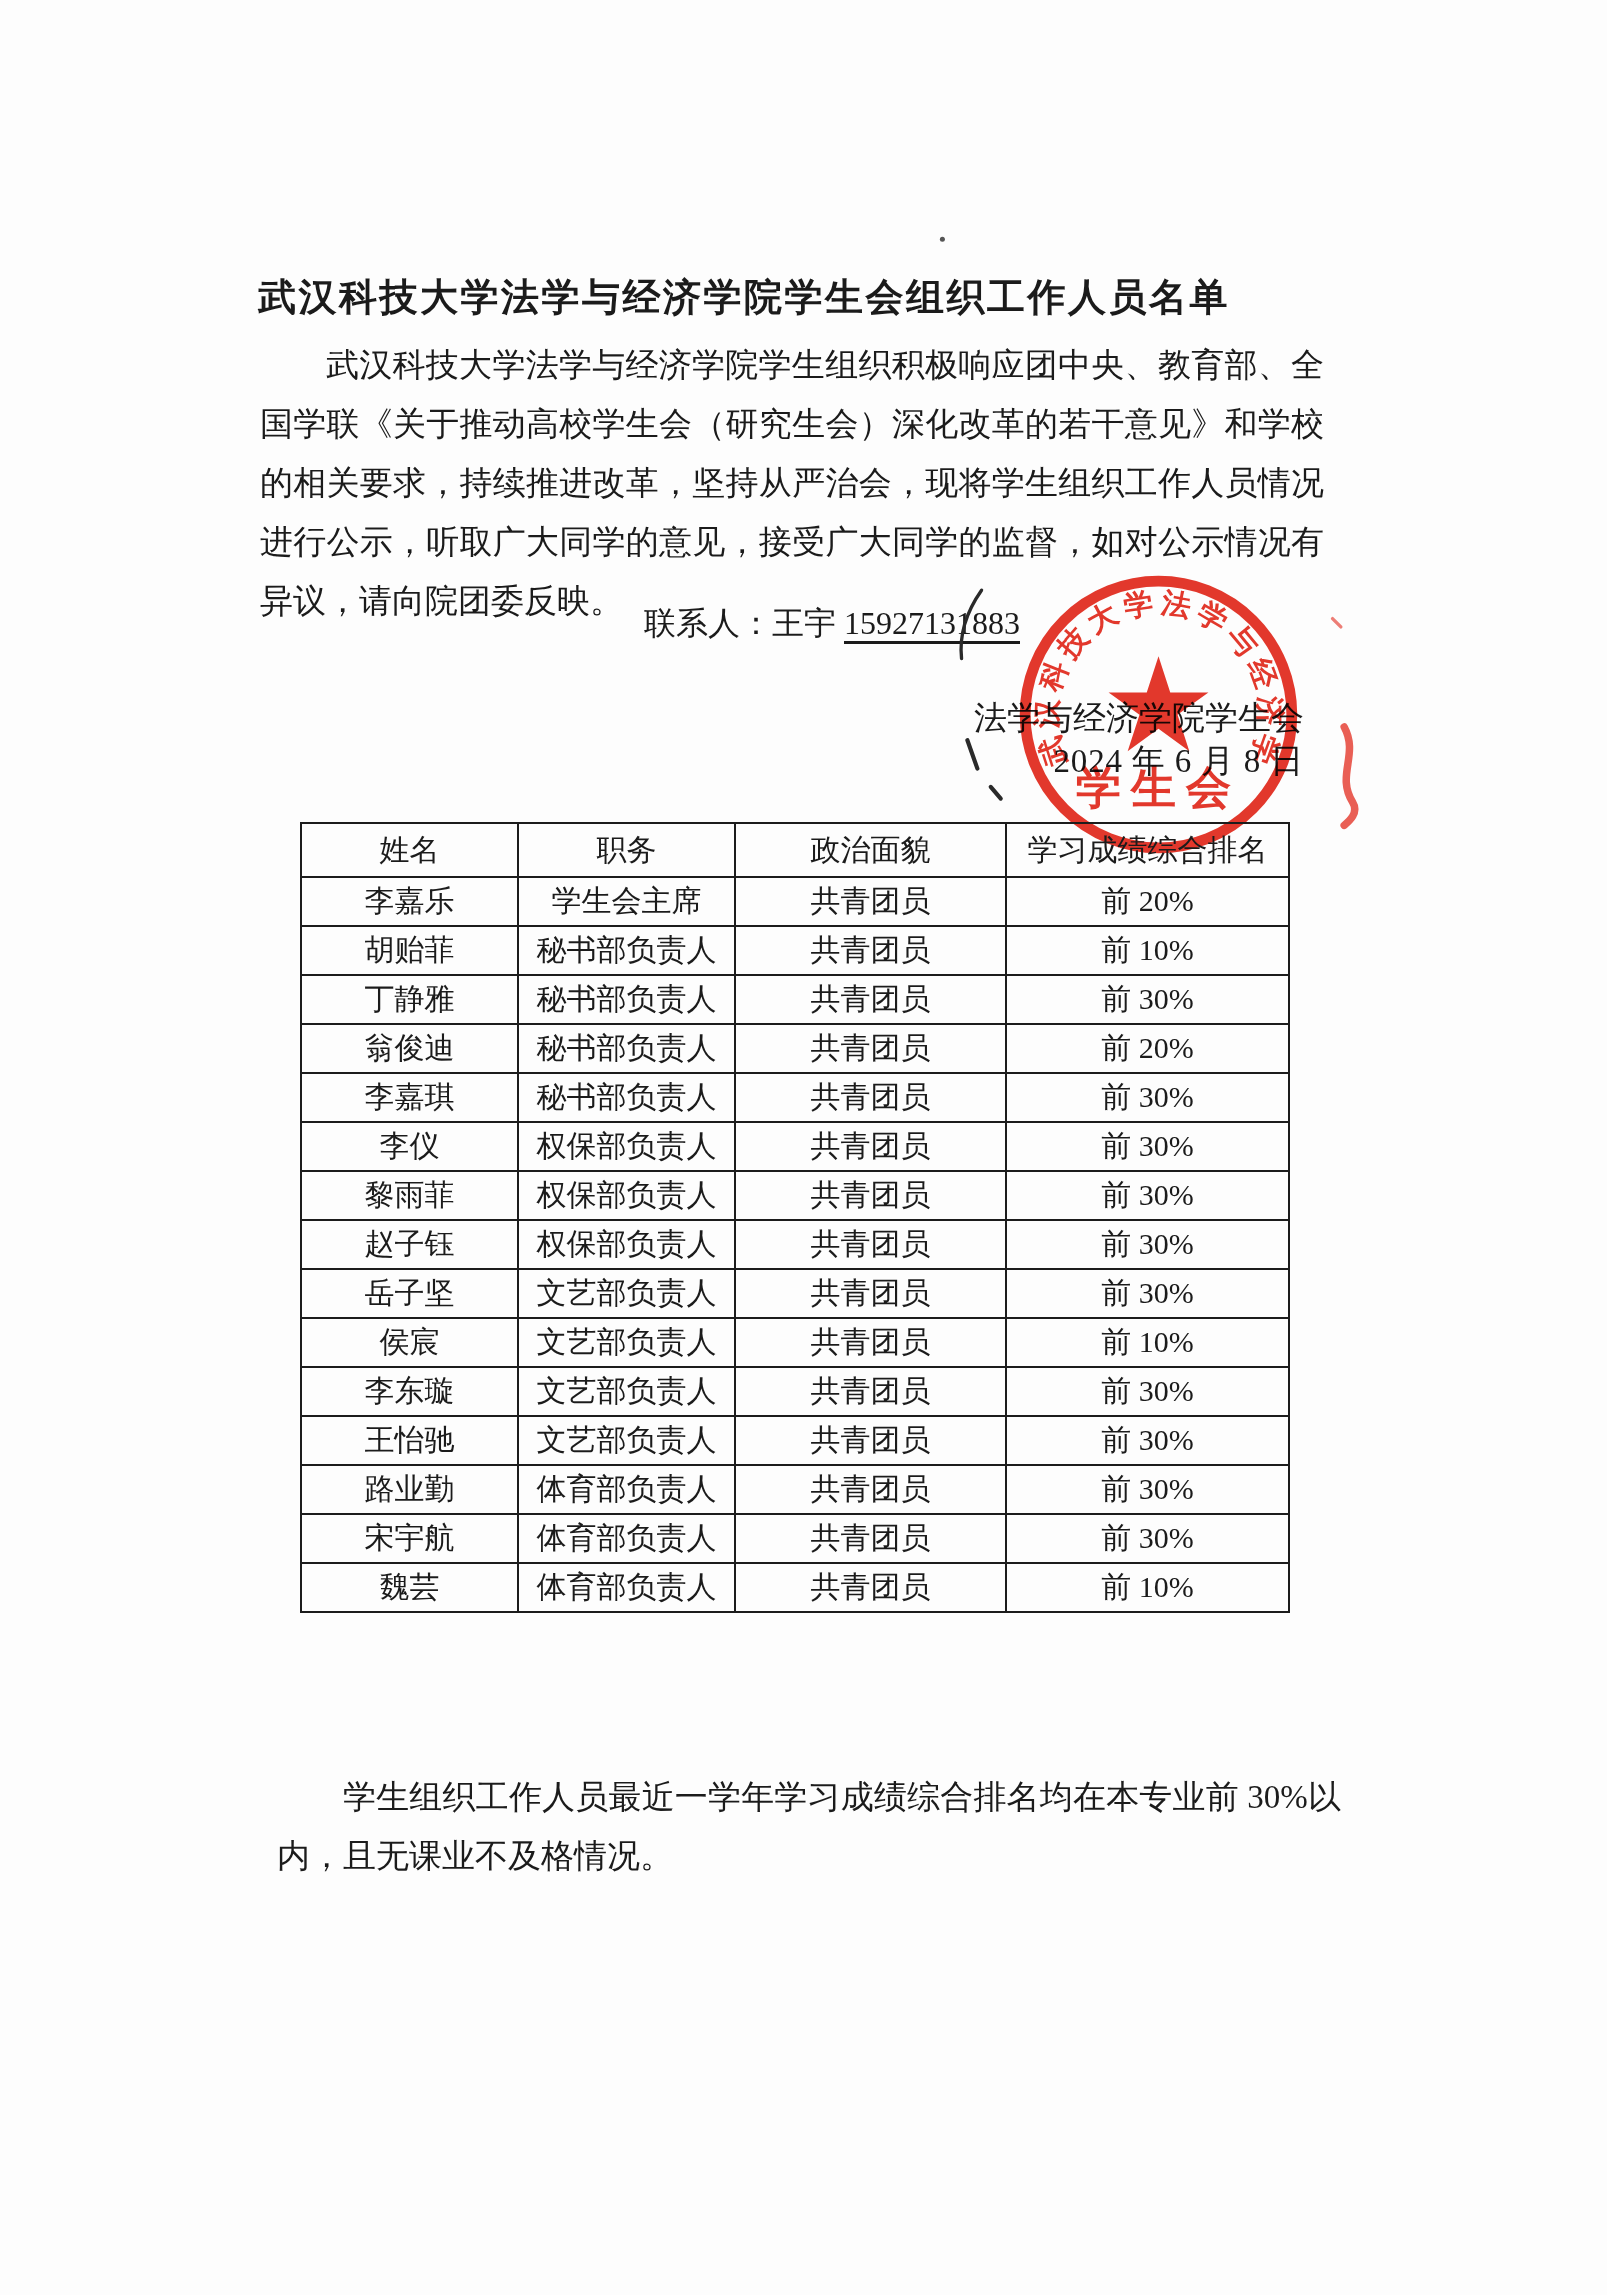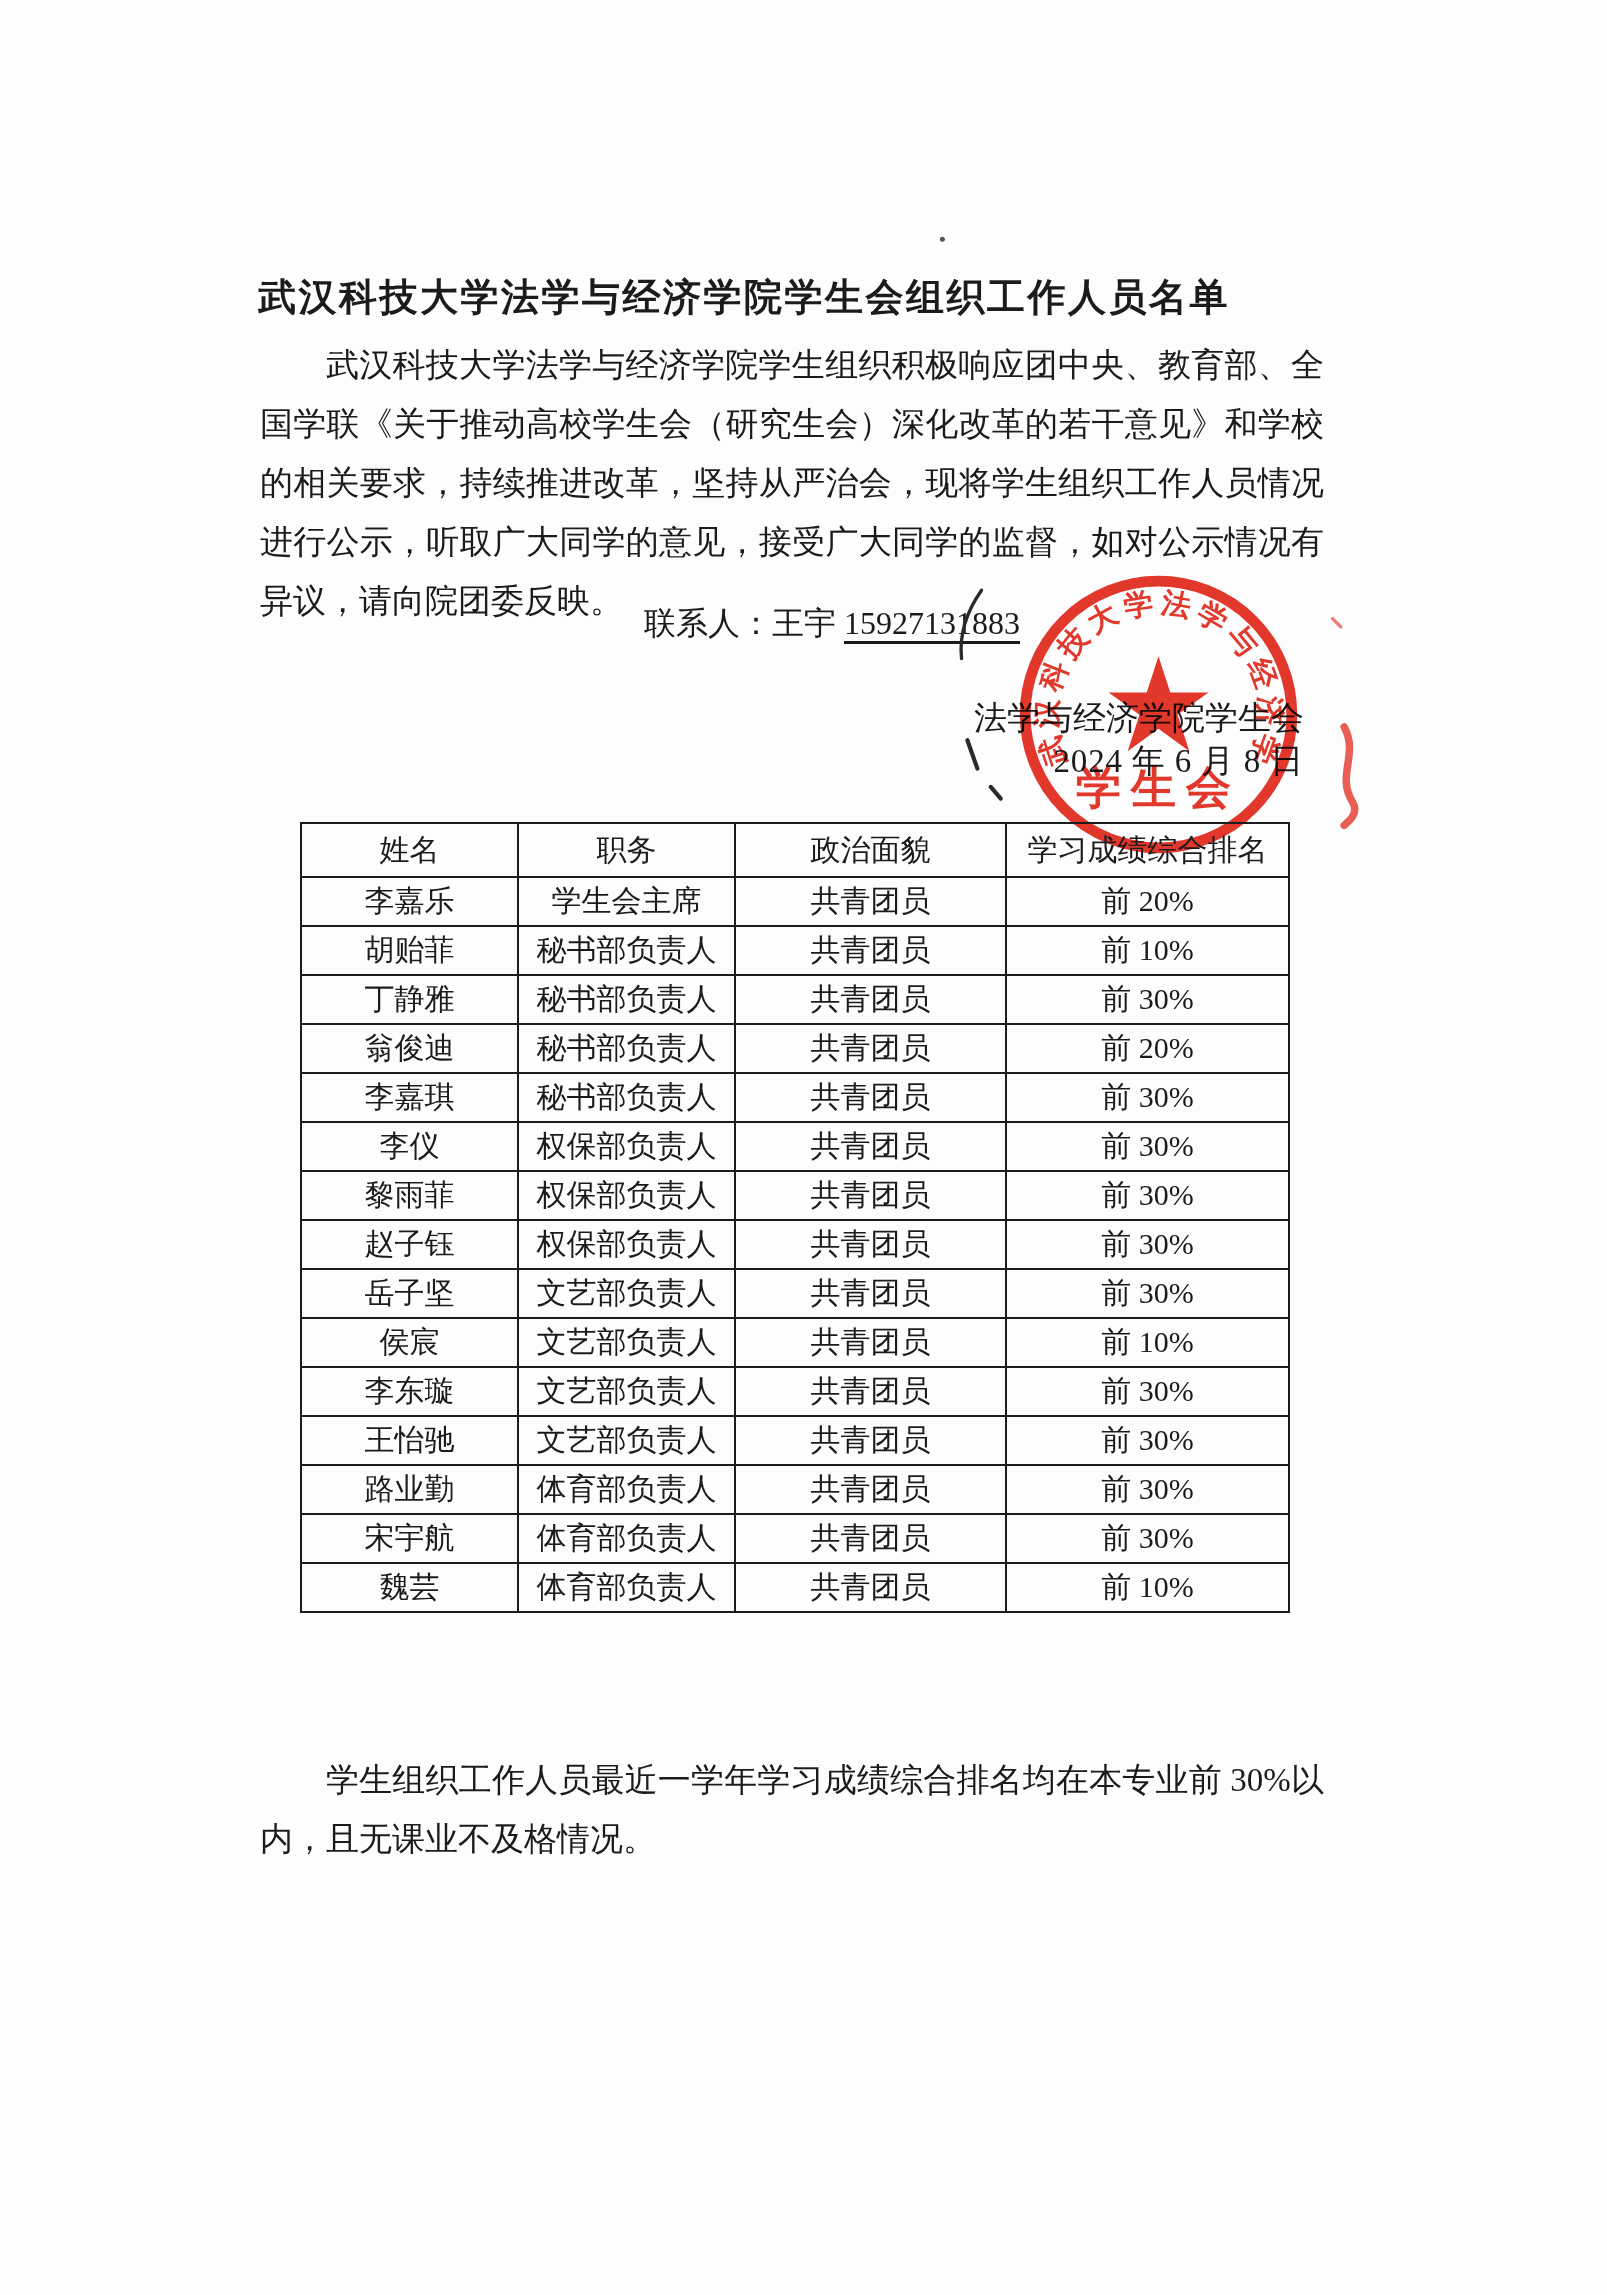--- a/index.html
+++ b/index.html
@@ -59,21 +59,21 @@
     border:2.1px solid var(--border);
     text-align:center;vertical-align:middle;
     padding:0;height:47px;font-weight:normal;
     box-sizing:content-box;
   }
   .staff-table thead th{height:52px;}
   .staff-table{border:2.5px solid var(--border);}
   .footer-para{
     position:absolute;top:1751px;left:260px;width:1064px;
     font-size:33px;line-height:59px;text-align:justify;
-    text-indent:2em;margin:0;
+    text-indent:2em;margin:17px;
   }
   
   .scan-marks{position:absolute;left:0;top:0;width:1608px;height:2295px;pointer-events:none;}
 </style>
 </head>
 <body>
 
 <div class="page">
 
   <h1 class="doc-title">武汉科技大学法学与经济学院学生会组织工作人员名单</h1>

